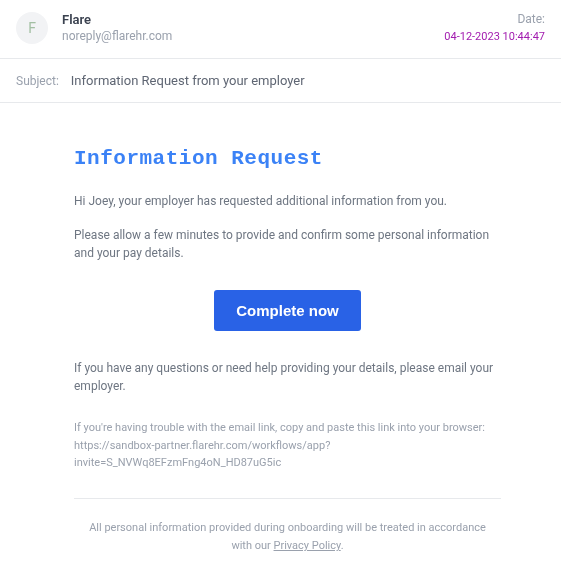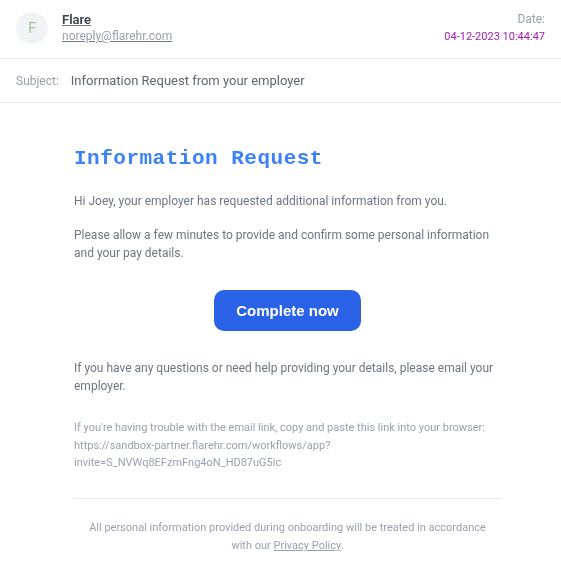--- a/index.html
+++ b/index.html
@@ -22,21 +22,21 @@
     border-radius: 50%;
     background: #f2f3f5;
     display: flex;
     align-items: center;
     justify-content: center;
     color: #a3bfa3;
     font-size: 14px;
     margin-right: 14px;
     flex-shrink: 0;
   }
-  .sender-block { flex: 1; text-decoration: underline; }
+  .sender-block { flex: 1; }
   .sender-name {
     color: #3b4250;
     font-weight: 600;
     font-size: 13px;
     margin-bottom: 2px;
   }
   .sender-email {
     color: #9aa1ad;
     font-size: 12px;
   }
@@ -84,21 +84,21 @@
   }
   .btn-wrap {
     text-align: center;
     margin: 28px 0 28px 0;
   }
   .complete-btn {
     background: #2962e6;
     color: #fff;
     border: none;
     padding: 12px 22px;
-    border-radius: 10px;
+    border-radius: 3px;
     font-size: 15px;
     font-weight: 600;
     cursor: pointer;
   }
   .small-text {
     font-size: 11px;
     color: #9aa1ad;
     line-height: 1.6;
     margin-top: 24px;
     padding-right: 6px;

